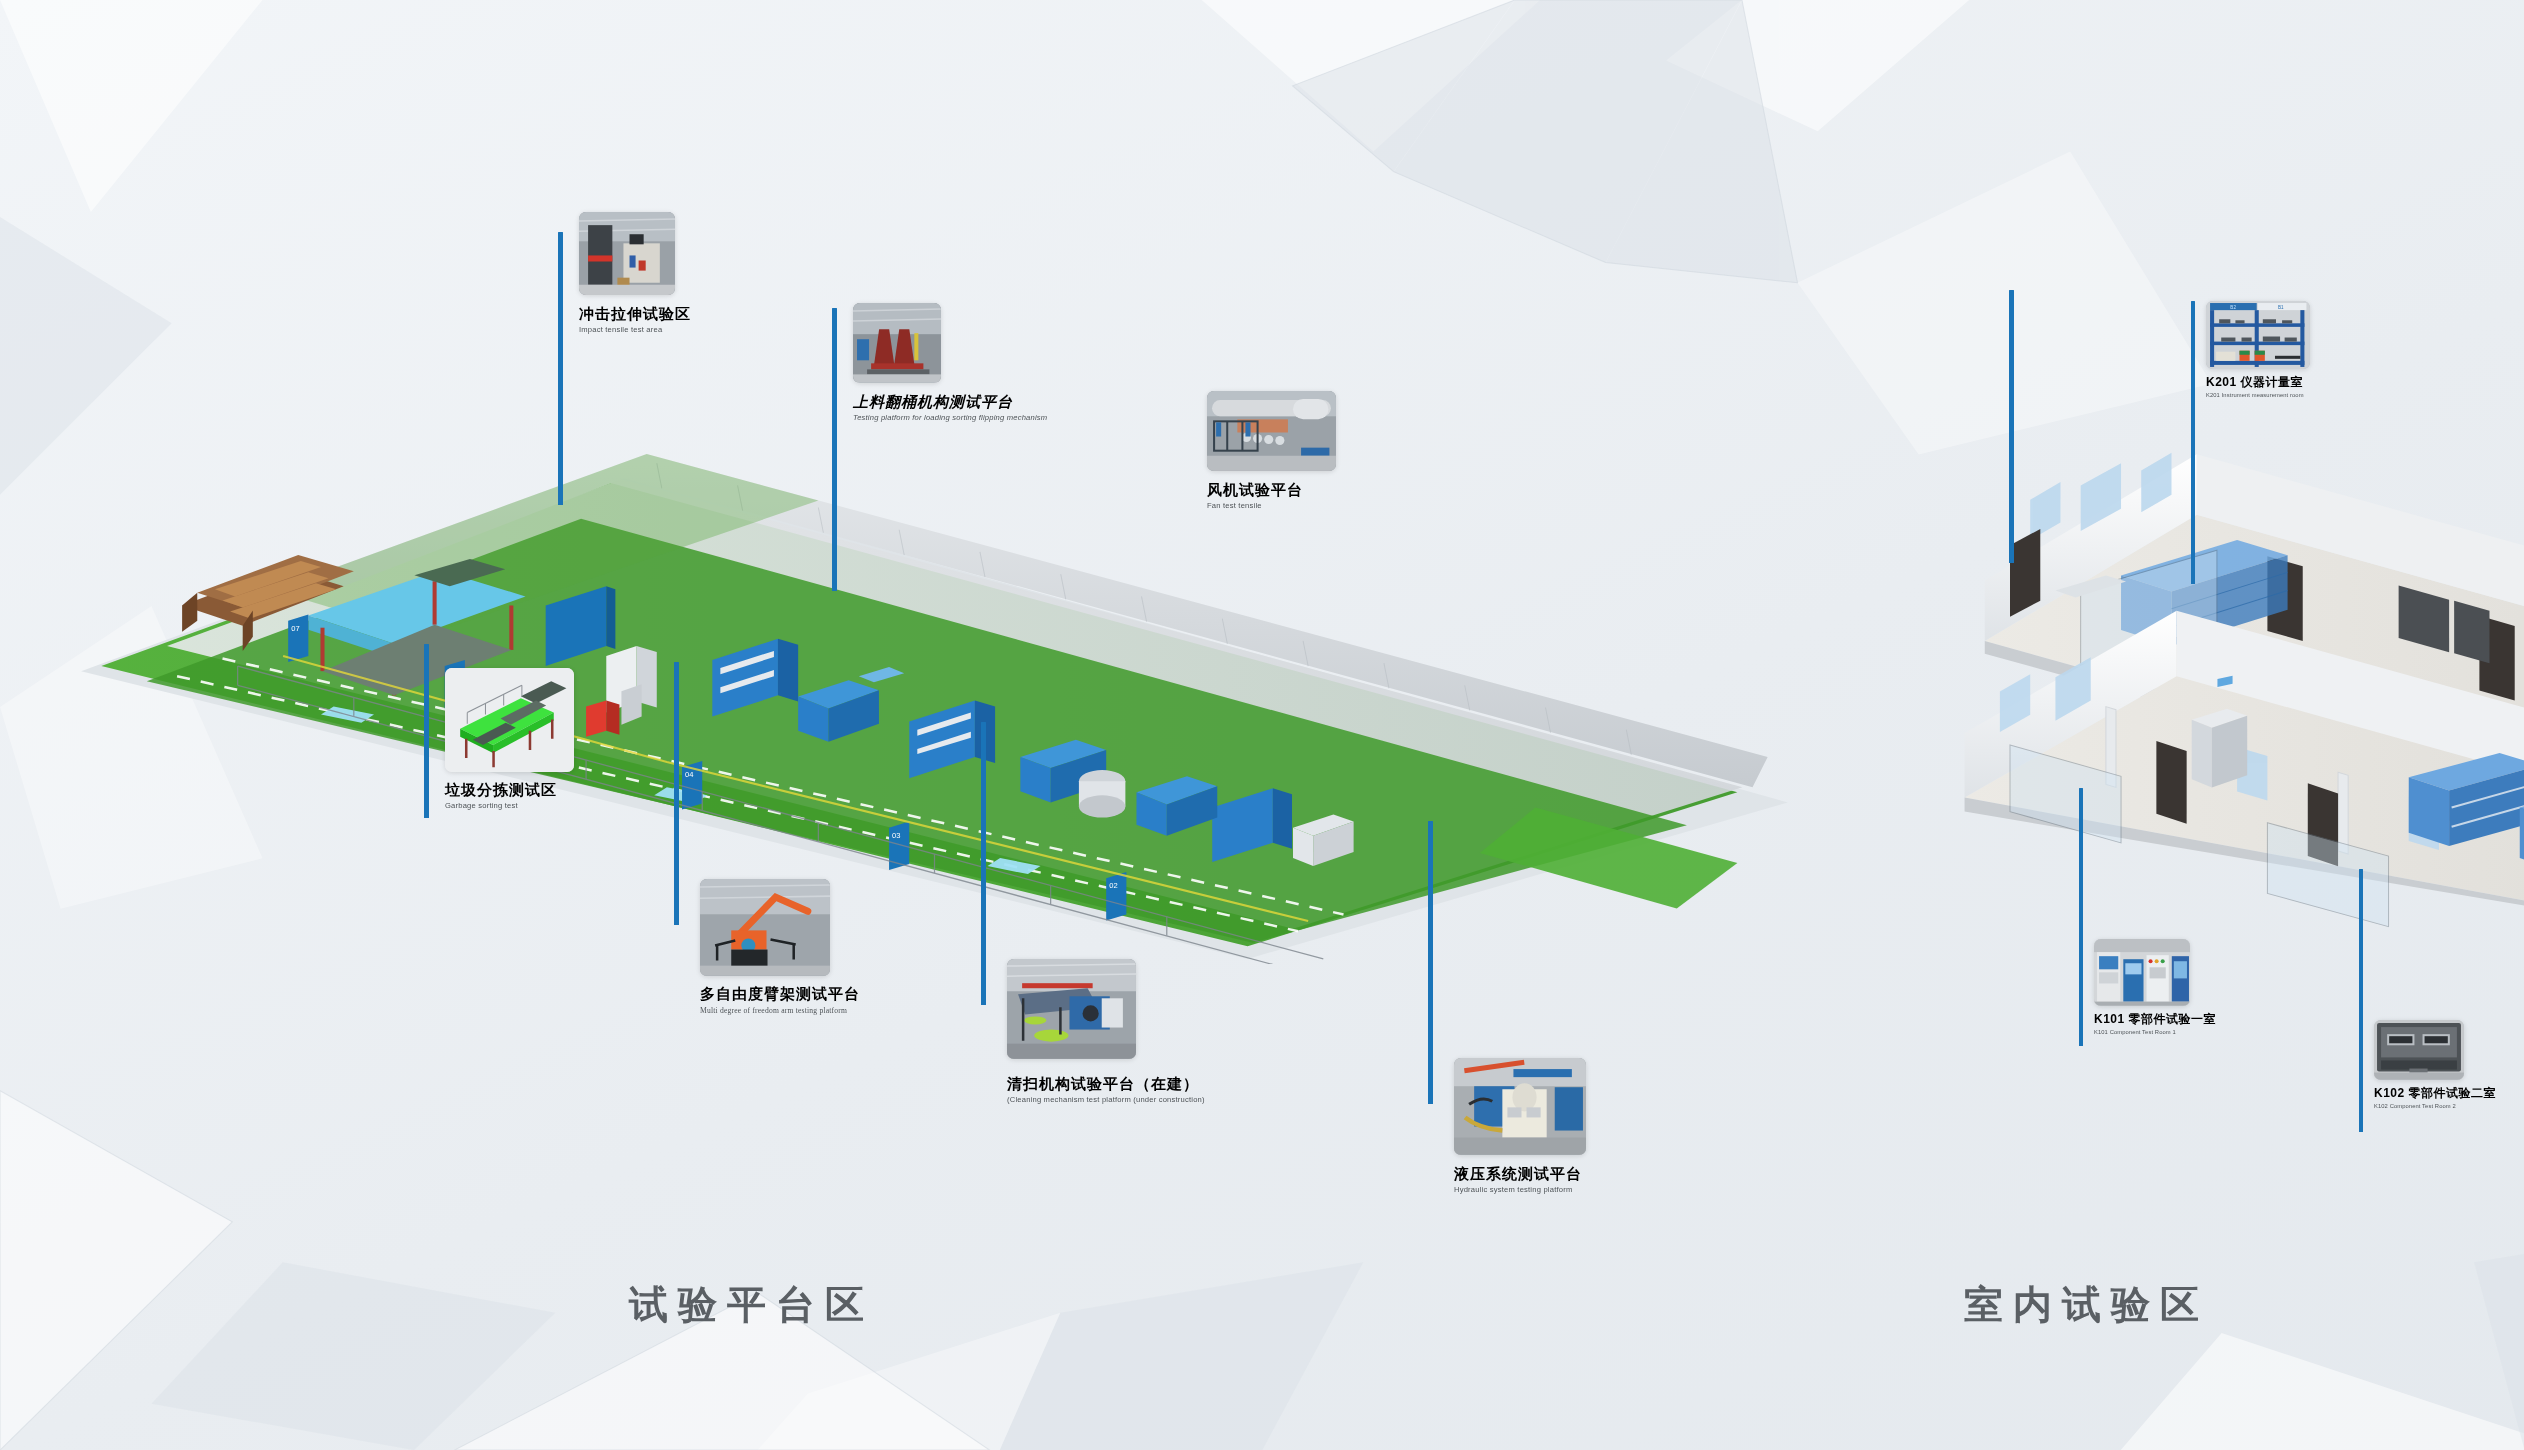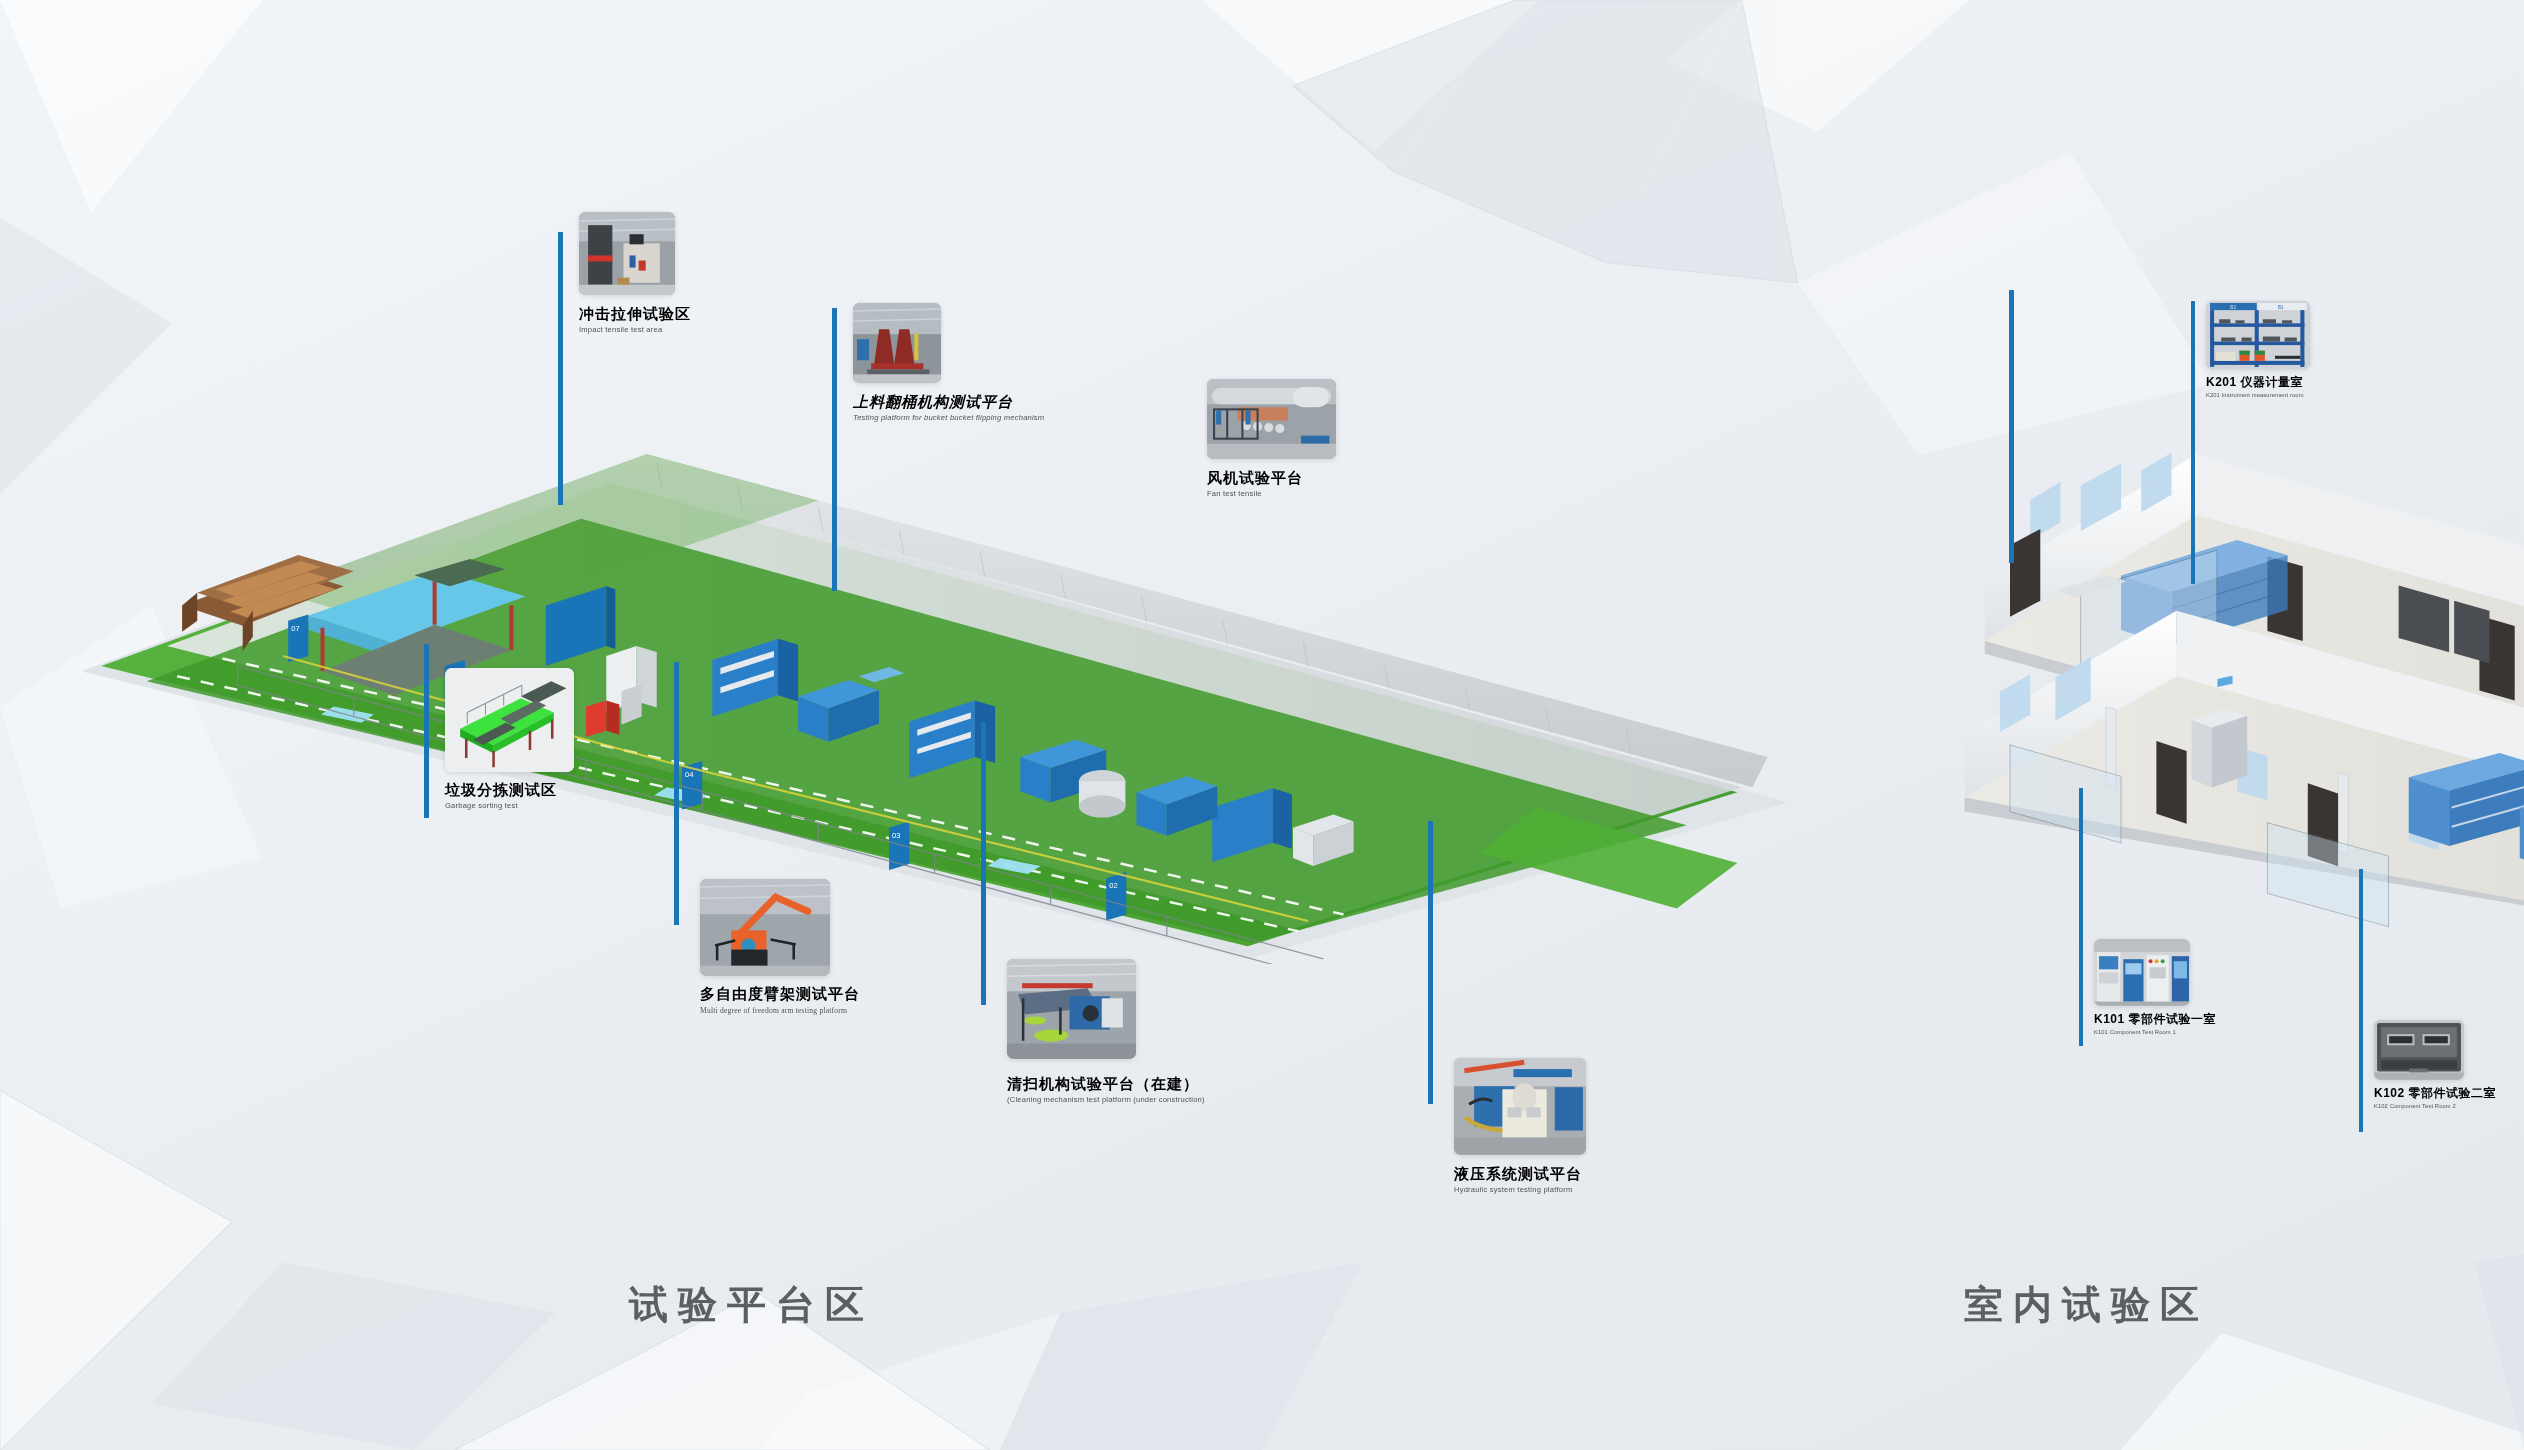--- a/index.html
+++ b/index.html
@@ -458,26 +458,26 @@
           <polygon points="92,52 112,52 122,122 82,122"></polygon>
         </g>
         <rect x="36" y="120" width="104" height="12" fill="#a8322b"></rect>
         <rect x="28" y="132" width="124" height="10" fill="#5c6165"></rect>
         <rect x="8" y="72" width="24" height="42" fill="#2e6fae"></rect>
         <rect x="122" y="60" width="8" height="54" fill="#d8c23a"></rect>
         <rect x="0" y="142" width="175" height="16" fill="#c0c4c8"></rect>
       </svg>
     </div>
     <div class="cap-cn sm" style="margin-top:11px;">上料翻桶机构测试平台</div>
-    <div class="cap-en sm">Testing platform for bucket bucket flipping mechanism</div>
+    <div class="cap-en sm">Testing platform for loading sorting flipping mechanism</div>
   </div>
 </div>
 
 <div class="callout" style="left:1207px; top:379px;">
-  <div class="card" style="left:0; top:0;">
+  <div class="card" style="left:0; top:12px;">
     <div class="thumb" style="width:129px;height:80px;">
       <svg class="ph" viewBox="0 0 255 158" preserveAspectRatio="none">
         <rect width="255" height="158" fill="#9ba2a8"></rect>
         <rect width="255" height="50" fill="#b9c0c6"></rect>
         <rect x="10" y="18" width="235" height="32" rx="16" fill="#d7dadd"></rect>
         <rect x="170" y="16" width="70" height="40" rx="20" fill="#e2e5e8"></rect>
         <rect x="60" y="56" width="100" height="26" fill="#c8805c"></rect>
         <g fill="#d8dde1">
           <circle cx="78" cy="92" r="9"></circle>
             <circle cx="100" cy="94" r="9"></circle>

